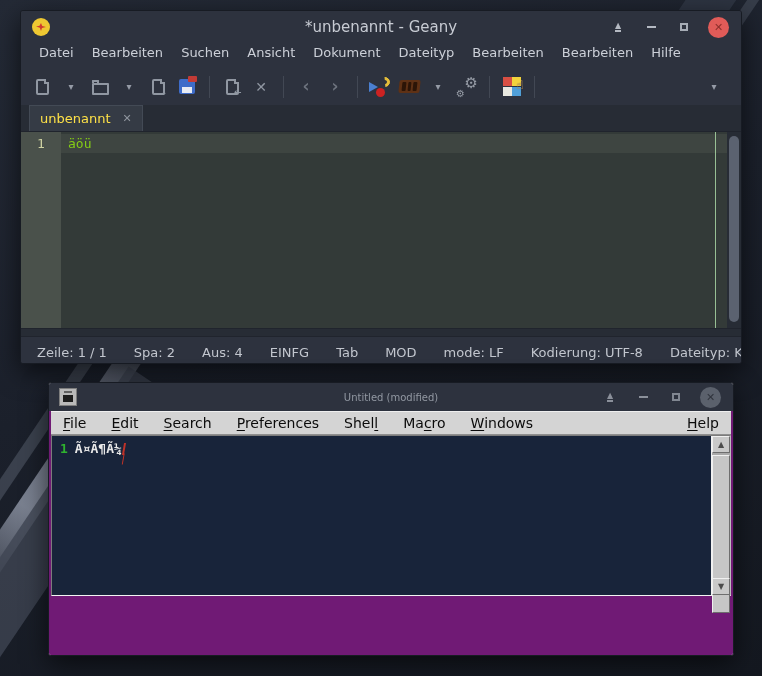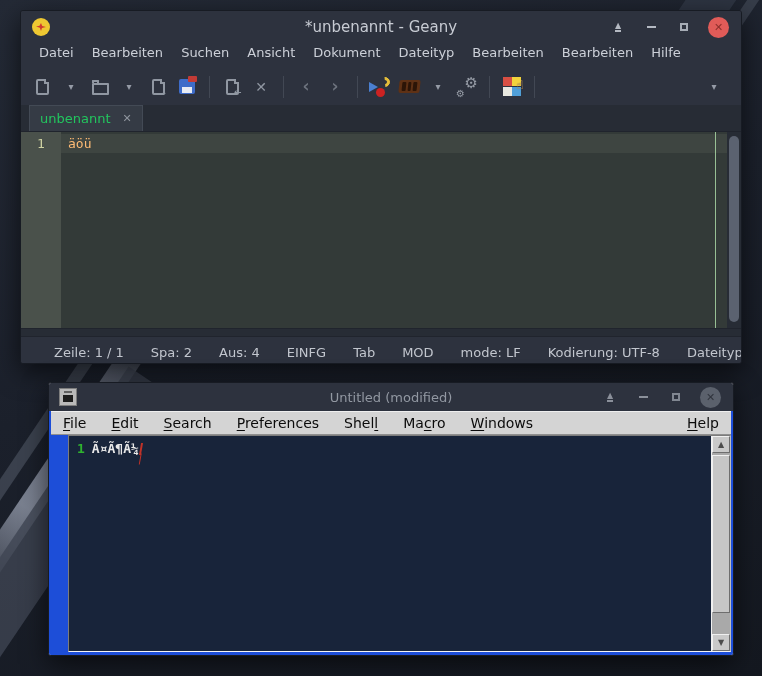--- a/index.html
+++ b/index.html
@@ -59,53 +59,53 @@
   .i-gears { position:relative; width:22px; height:22px; color:#969ca6; }
   .i-gears .g1 { position:absolute; right:0; top:0; font-size:15px; line-height:1; }
   .i-gears .g2 { position:absolute; left:0; bottom:-1px; font-size:10px; line-height:1; }
   .i-colors { width:19px; height:19px; display:grid; grid-template-columns:1fr 1fr; position:relative; border-radius:2px; overflow:visible; }
   .i-colors i { width:9px; height:9px; }
   .i-colors .c1{background:#d84f43}.i-colors .c2{background:#f2d33c}.i-colors .c3{background:#e8e8e0}.i-colors .c4{background:#4f9fd8}
   .i-colors .hand { position:absolute; right:-2px; top:1px; font-size:12px; color:#e9b06c; text-shadow:0 0 1px #333; }
 
   .g-tabbar { height:27px; background:#272c35; display:flex; align-items:flex-end; padding-left:8px; border-bottom:1px solid #20242d; }
   .g-tab { height:26px; background:#353b45; border:1px solid #434a55; border-bottom:none; display:flex; align-items:center; gap:12px; padding:0 10px; }
-  .g-tab-label { font-size:13px; color:#22c55e; }
+  .g-tab-label { font-size:13px; color:#fde047; }
   .g-tab-close { font-size:11px; color:#8f959e; font-weight:bold; }
 
   .g-editor-row { height:196px; display:flex; background:#333a38; position:relative; }
   .g-gutter { width:40px; background:#4a514b; color:#cfd2a2; font:13px/19px "DejaVu Sans Mono","Liberation Mono",monospace; text-align:center; padding-top:2px; }
-  .g-edit { flex:1; position:relative; font:13px/19px "DejaVu Sans Mono","Liberation Mono",monospace; color:#fdba74; }
+  .g-edit { flex:1; position:relative; font:13px/19px "DejaVu Sans Mono","Liberation Mono",monospace; color:#84cc16; }
   .g-curline { position:absolute; left:0; right:0; top:2px; height:19px; background:#3e4541; }
   .g-code { position:relative; padding:2px 0 0 7px; }
   .g-guide { position:absolute; top:0; bottom:0; right:11px; width:1px; background:#a9d7a5; opacity:.85; }
   .g-vscroll { width:14px; background:#272c35; position:relative; }
   .g-vthumb { position:absolute; left:2px; right:2px; top:4px; bottom:6px; background:#5b6270; border-radius:5px; }
   .g-hstrip { height:8px; background:#272c35; border-top:1px solid #20242d; }
-  .g-statusbar { height:32px; background:#2d323e; border-top:1px solid #20242d; display:flex; align-items:center; gap:27px; padding-left:33px; }
+  .g-statusbar { height:32px; background:#2d323e; border-top:1px solid #20242d; display:flex; align-items:center; gap:27px; padding-left:16px; }
   .g-status-item { font-size:13px; color:#c2c6ce; white-space:nowrap; }
 
   .app-icon-geany { width:18px; height:18px; border-radius:50%; background:#eec832; margin-left:11px; position:relative; z-index:2; }
   .app-icon-geany i { position:absolute; left:4px; top:5px; width:10px; height:8px; background:#cf3b2e;
                       clip-path:polygon(0 45%,35% 35%,50% 0,62% 38%,100% 50%,60% 62%,50% 100%,38% 60%); }
 
   
   #nedit { left:48px; top:382px; width:686px; height:274px; background:#d2d2d2; }
   .n-titlebar { height:28px; background:#2d323e; display:flex; align-items:center; position:relative; }
-  .n-title { position:absolute; left:0; right:0; text-align:center; font-size:13px; color:#9298a2; }
+  .n-title { position:absolute; left:0; right:0; text-align:center; font-size:10px; color:#9298a2; }
   .app-icon-nedit { width:18px; height:18px; background:#b9b9b9; border:1px solid #7d7d7d; margin-left:10px; position:relative; z-index:2; }
   .app-icon-nedit i { position:absolute; left:3px; top:6px; width:10px; height:7px; background:#1d1d1d; }
   .app-icon-nedit em { position:absolute; left:4px; top:2px; width:8px; height:2px; background:#606060; }
-  .n-body { height:246px; background:#1d4ed8; padding:0 2px 4px 2px; }
+  .n-body { height:246px; background:#701a75; padding:0 2px 4px 2px; }
   .n-menubar { height:24px; background:#d4d4d4; border-top:1px solid #efefef; border-bottom:1px solid #8f8f8f;
                display:flex; align-items:center; gap:25px; padding:0 12px; }
   .n-menu-item { font-size:14px; color:#0b0b0b; white-space:nowrap; }
   .n-menu-item .mn { text-decoration:underline; text-underline-offset:2px; }
   .n-menu-help { margin-left:auto; }
-  .n-text-wrap { height:217px; display:flex; border:1px solid #7c7c7c; border-bottom-color:#f4f4f4; border-right-color:#bdbdbd;margin-left:17px; }
+  .n-text-wrap { height:161px; display:flex; border:1px solid #7c7c7c; border-bottom-color:#f4f4f4; border-right-color:#bdbdbd; }
   .n-text { flex:1; background:#18243a; font:bold 13px/18px "DejaVu Sans Mono","Liberation Mono",monospace; padding:4px 0 0 8px; }
   .n-line-number { color:#2fb32f; margin-right:7px; }
   .n-code { color:#e8e8e8; }
   .n-caret { display:inline-block; width:2px; height:12px; background:#c03228; margin-left:1px; vertical-align:-2px; transform:skewX(-10deg); box-shadow:1px 10px 0 -0.5px #c03228; }
   .n-scroll { width:19px; background:#a9a9a9; border-left:1px solid #f0f0f0; position:relative; }
   .n-sb-btn { position:absolute; left:0; right:0; height:17px; background:#c9c9c9;
               border:1px solid #efefef; border-right-color:#6e6e6e; border-bottom-color:#6e6e6e;
               display:flex; align-items:center; justify-content:center; font-size:8px; color:#4c4c4c; }
   .n-sb-up { top:0; } .n-sb-down { bottom:0; }
   .n-sb-thumb { position:absolute; left:0; right:0; top:19px; height:158px; background:#c6c6c6;

